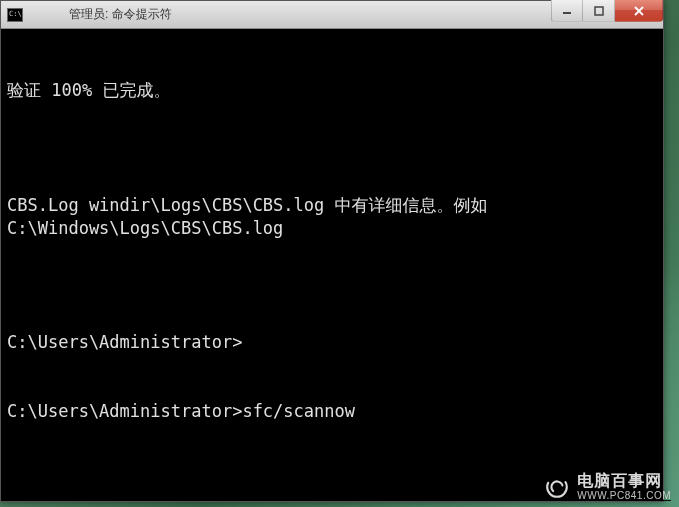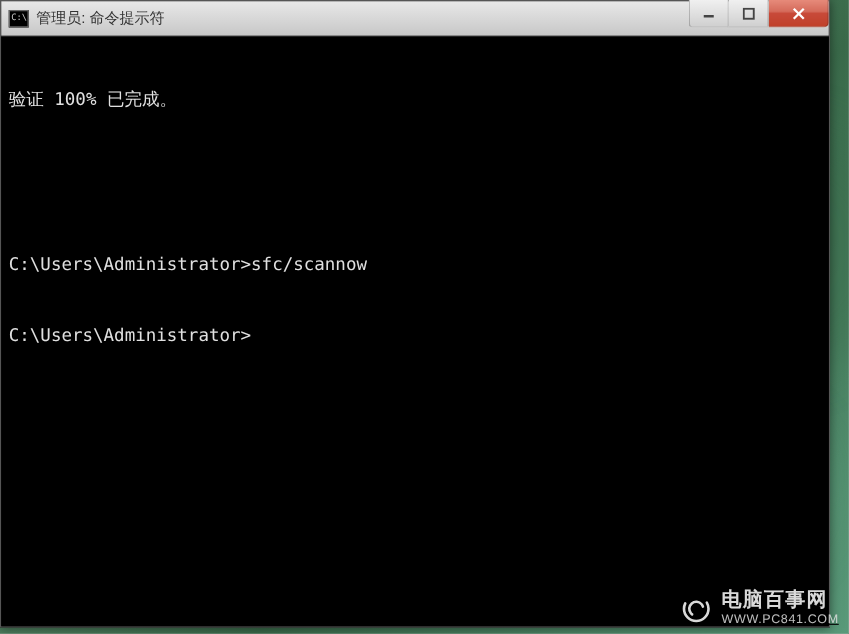--- a/index.html
+++ b/index.html
@@ -45,20 +45,21 @@
     }
     .app-icon-text {
       color: #ccc;
       font-size: 7px;
       font-family: monospace;
       line-height: 1;
     }
     .title-text {
       font-size: 12px;
       color: #333;
+      margin-left: 40px;
     }
     .window-controls {
       position: absolute;
       right: 0;
       top: -1px;
       display: flex;
       height: 22px;
     }
     .ctrl-btn {
       width: 32px;
@@ -81,21 +82,21 @@
       border-radius: 0 0 4px 0;
       border-left: none;
     }
     .ctrl-min svg, .ctrl-max svg { stroke: #444; }
     .ctrl-close svg { stroke: #fff; }
     .terminal {
       flex: 1;
       background: #000;
       padding: 4px 6px;
       font-family: "NSimSun", "SimSun", "Consolas", monospace;
-      font-size: 14px;
+      font-size: 17px;
       color: #e0e0e0;
       line-height: 1.35;
       white-space: pre-wrap;
       overflow: hidden;
     }
     .terminal-line { display: block; }
     .watermark {
       position: absolute;
       right: 8px;
       bottom: 6px;
@@ -159,23 +160,24 @@
         <svg width="12" height="10">
             <line x1="2" y1="1" x2="10" y2="9" stroke-width="1.8"></line>
             <line x1="10" y1="1" x2="2" y2="9" stroke-width="1.8"></line>
           </svg>
       </div>
     </div>
   </div>
   <div class="terminal">
     <span class="terminal-line">验证 100% 已完成。</span>
     <span class="terminal-line"></span>
+    <span class="terminal-line">CBS.Log windir\Logs\CBS\CBS.log 中有详细信息。例如 C:\Windows\Logs\CBS\CBS.log</span>
     <span class="terminal-line"></span>
+    <span class="terminal-line">C:\Users\Administrator&gt;</span>
     <span class="terminal-line">C:\Users\Administrator&gt;sfc/scannow</span>
-    <span class="terminal-line">C:\Users\Administrator&gt;</span>
   </div>
 </div>
 
 <div class="watermark">
   <svg class="wm-icon" viewBox="0 0 40 40">
     <circle cx="20" cy="20" r="14" fill="none" stroke="#fff" stroke-width="3" stroke-dasharray="50 30" stroke-linecap="round"></circle>
     <circle cx="20" cy="20" r="8" fill="none" stroke="#fff" stroke-width="3" stroke-dasharray="28 20" stroke-linecap="round" transform="rotate(140 20 20)"></circle>
   </svg>
   <div class="wm-text">
     <span class="wm-main">电脑百事网</span>

